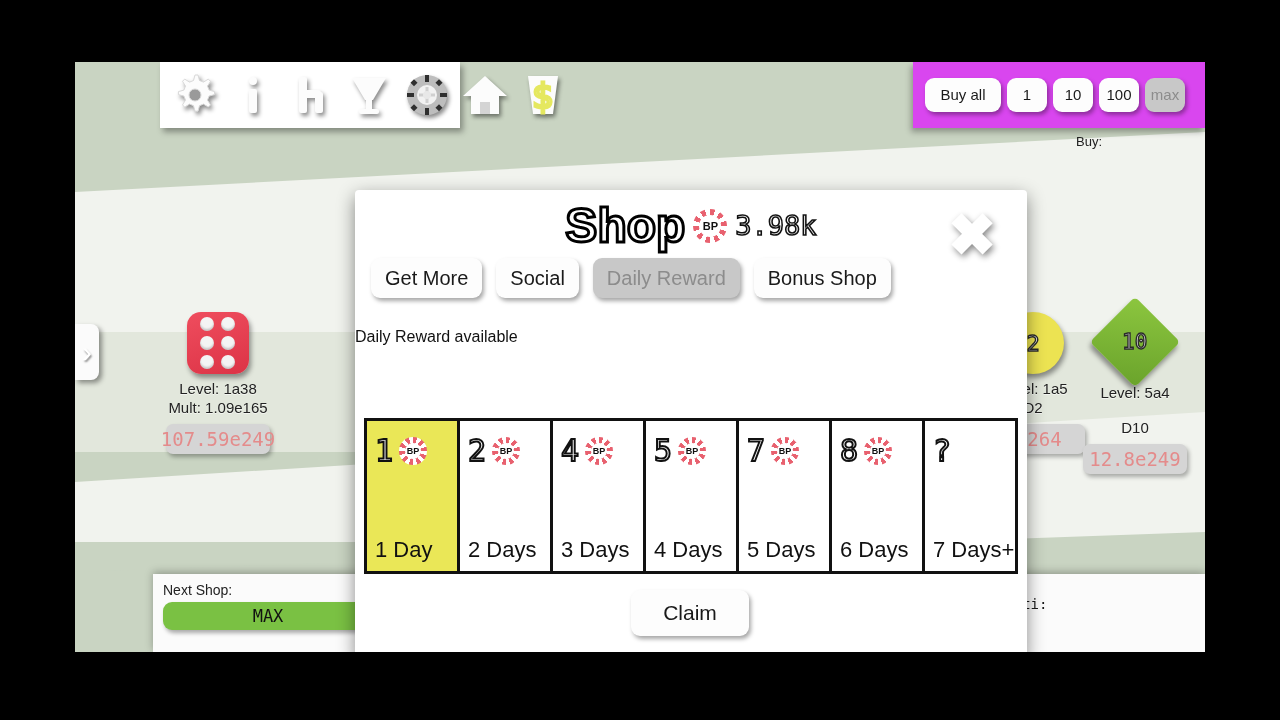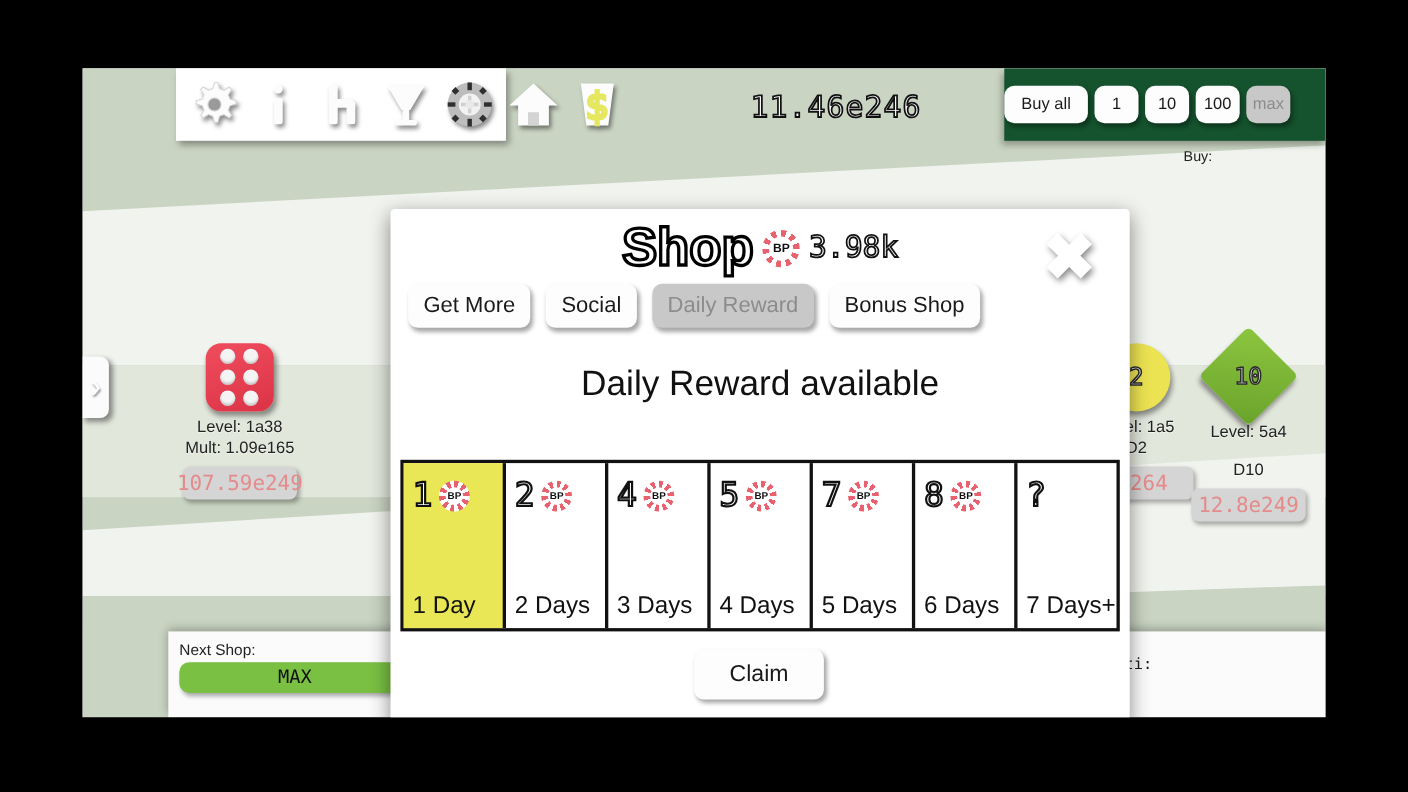--- a/index.html
+++ b/index.html
@@ -42,22 +42,22 @@
 
   #currency {
     position:absolute; left:555px; top:20px; width:260px;
     text-align:center; font-size:27px; letter-spacing:1px;
     font-family:"DejaVu Sans Mono", monospace;
     color:#fff; -webkit-text-stroke:1.6px #111;
     text-shadow:0 0 0 #000;
   }
   #buypanel {
     position:absolute; left:838px; top:0; width:292px; height:66px;
-    background:#14532d; box-shadow:-2px 4px 6px rgba(0,0,0,.3);
-    display:flex; align-items:center; justify-content:flex-start; gap:6px;
+    background:#d946ef; box-shadow:-2px 4px 6px rgba(0,0,0,.3);
+    display:flex; align-items:center; justify-content:center; gap:6px;
     padding-right:8px;
   }
   #buylabel { position:absolute; left:1001px; top:72px; font-size:13px; color:#222; }
   #buypanel .btn { height:34px; font-size:15px; }
   #btn-buyall { width:76px; }
   .qty { width:40px; }
 
   #rightbtns { position:absolute; left:885px; top:78px; display:flex; gap:14px; }
   #btn-points { width:110px; height:45px; flex-direction:column; font-size:16px; }
   #btn-points .sub { font-size:14px; font-family:"DejaVu Sans Mono", monospace; }
@@ -176,21 +176,21 @@
     display:flex; align-items:center; justify-content:center;
     font-size:58px; color:#fff; font-weight:bold; line-height:0.8;
     filter: drop-shadow(2px 3px 3px rgba(0,0,0,.45));
     cursor:pointer;
   }
   #tabs { position:absolute; left:16px; top:68px; width:640px;
           display:flex; gap:14px; }
   #tabs .btn { height:40px; font-size:20px; padding:0 14px; }
 
   #status { position:absolute; left:0; top:136px; width:100%;
-            text-align:center; font-size:32px; color:#111; line-height:1.4; }
+            text-align:left; font-size:16px; color:#111; line-height:1.4; }
 
   #grid {
     position:absolute; left:9px; top:228px; width:654px; height:156px;
     display:flex; border:3px solid #111; background:#fff;
   }
   .cell { flex:1; border-right:3px solid #111; position:relative; }
   .cell:last-child { border-right:none; }
   .cell.active { background:#eae757; }
   .cell .top {
     position:absolute; left:8px; top:12px; right:6px;
@@ -323,21 +323,20 @@
           </svg>
       </span>
       <span class="ticon">
         <svg viewBox="0 0 50 50" width="50" height="50">
           <path d="M10 6h30l-5 38H15z" fill="#fcfcfc"></path>
           <text x="25" y="38" font-size="34" text-anchor="middle" fill="none" stroke="#e5e85f" stroke-width="3" font-family="DejaVu Sans, sans-serif">$</text>
         </svg>
       </span>
     </div>
 
-    <div id="currency">11.46e246</div>
 
     <div id="buypanel">
       <div class="btn" id="btn-buyall">Buy all</div>
       <div class="btn qty">1</div>
       <div class="btn qty">10</div>
       <div class="btn qty">100</div>
       <div class="btn qty dis">max</div>
     </div>
     <div id="buylabel">Buy:</div>
 

